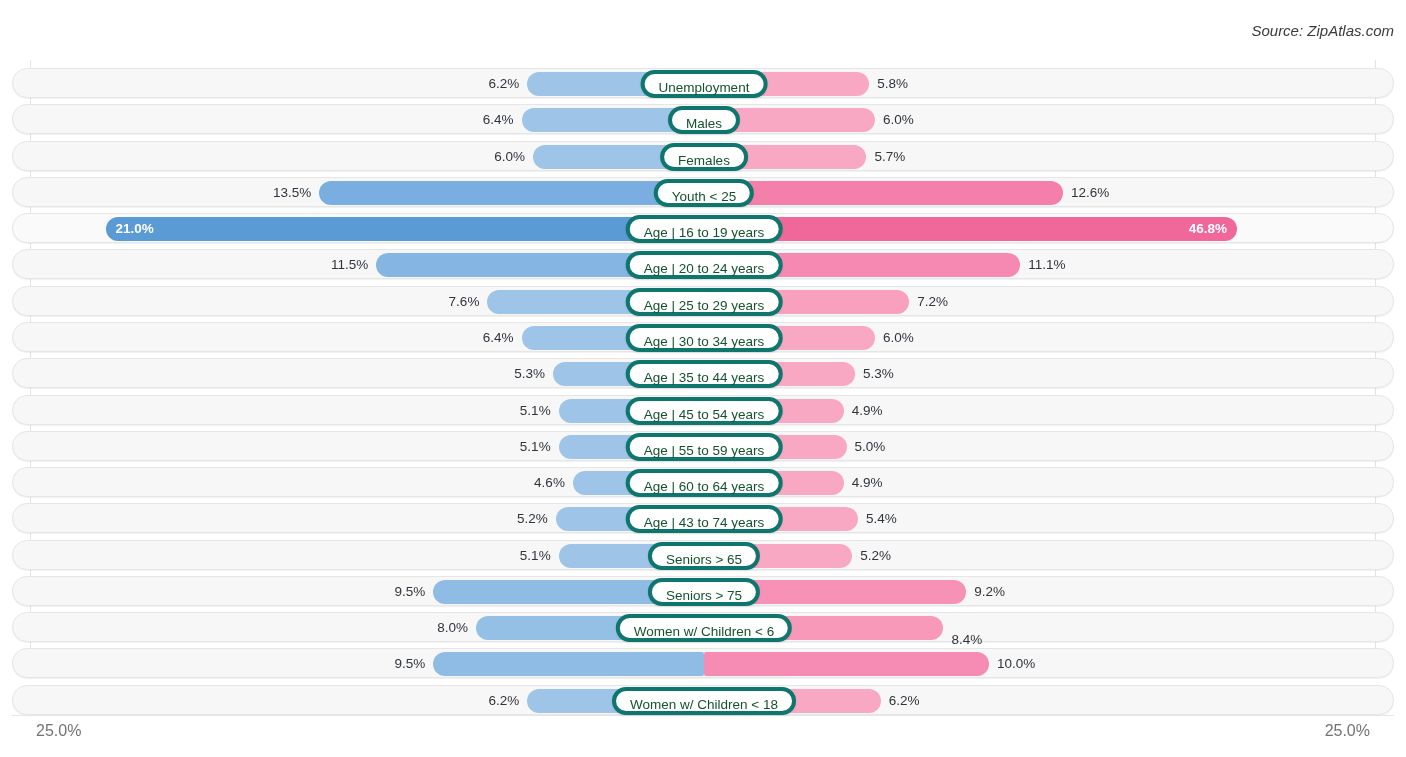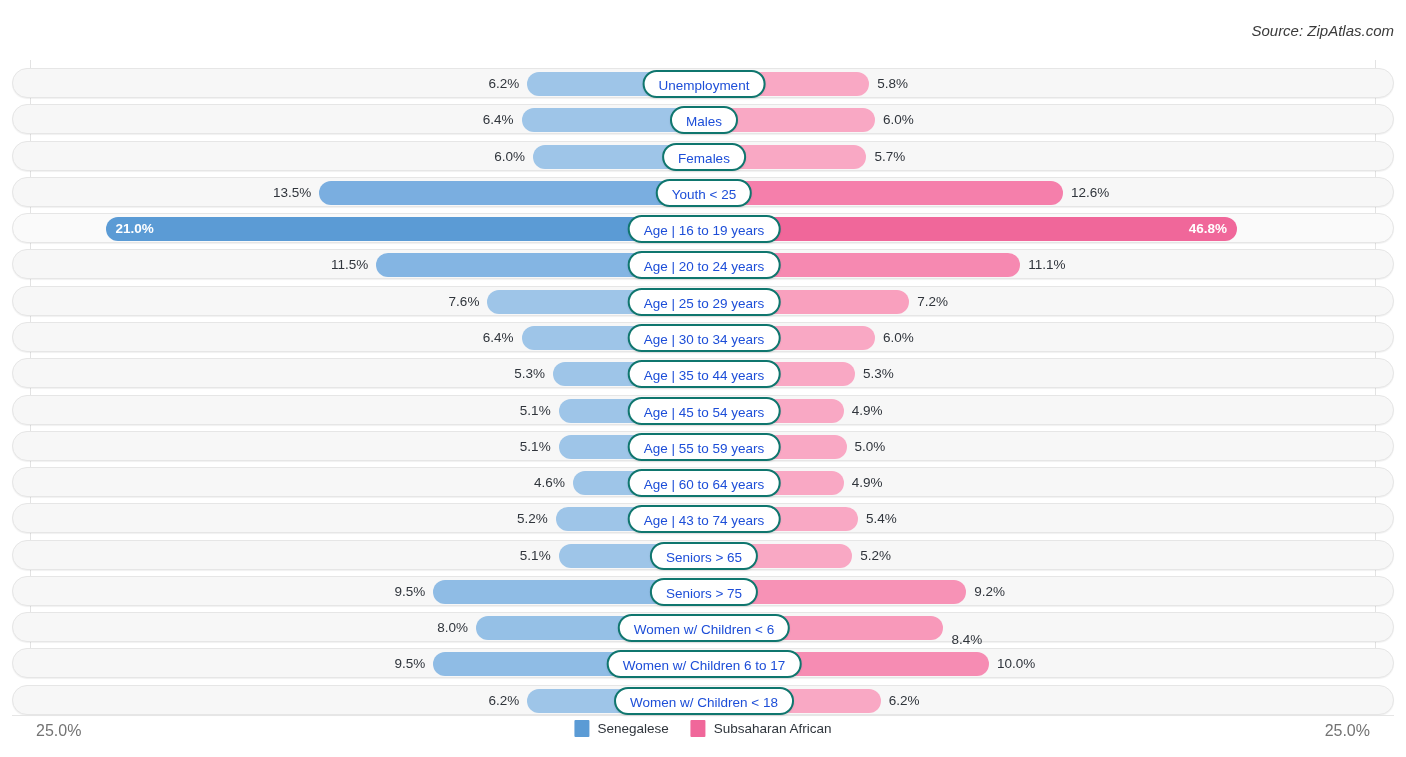--- a/index.html
+++ b/index.html
@@ -59,23 +59,23 @@
   .val-left  { text-align: right; }
   .val-right { text-align: left; }
   .val.inside { color: #ffffff; font-weight: 600; }
 
   .center-label {
     position: absolute; top: 1px; left: 50%;
     transform: translateX(-50%);
     height: 28px; line-height: 27px;
     padding: 0 14px;
     background: #ffffff;
-    border: 2px solid #0f766e;
+    border: 4px solid #0f766e;
     border-radius: 14px;
-    font-size: 13.5px; color: #1d4ed8;
+    font-size: 13.5px; color: #14532d;
     white-space: nowrap;
     box-shadow: 0 1px 2px rgba(0,0,0,.10);
     z-index: 3;
   }
 
   
   .axis-label {
     position: absolute; top: 722px;
     font-size: 16px; color: #737373; white-space: nowrap;
   }
@@ -218,41 +218,30 @@
           <div class="bar bar-right" style="left: 691px; width: 239.4px; background: rgb(248, 153, 186);"></div>
           <div class="val val-left" style="left: 397px; width: 58px;">8.0%</div>
           <div class="val val-right" style="left: 938.4px; width: 70px; margin-top: 12px;">8.4%</div>
           <div class="center-label" style="left: 691px;">Women w/ Children &lt; 6</div>
         </div>
         <div class="row" style="top: 588.48px;">
           <div class="bar bar-left" style="left: 420.25px; width: 270.75px; background: rgb(143, 188, 229);"></div>
           <div class="bar bar-right" style="left: 691px; width: 285px; background: rgb(246, 140, 179);"></div>
           <div class="val val-left" style="left: 354.25px; width: 58px;">9.5%</div>
           <div class="val val-right" style="left: 984px; width: 70px;">10.0%</div>
-          <div class="center-label" style="left: 691px;">Women w/ Children 6 to 17</div>
         </div>
         <div class="row" style="top: 624.76px;">
           <div class="bar bar-left" style="left: 514.3px; width: 176.7px; background: rgb(158, 197, 232);"></div>
           <div class="bar bar-right" style="left: 691px; width: 176.7px; background: rgb(249, 168, 196);"></div>
           <div class="val val-left" style="left: 448.3px; width: 58px;">6.2%</div>
           <div class="val val-right" style="left: 875.7px; width: 70px;">6.2%</div>
           <div class="center-label" style="left: 691px;">Women w/ Children &lt; 18</div>
         </div>
       </div>
   </div>
 
   <div class="footer-rule"></div>
 
   <div class="axis-label axis-left">25.0%</div>
   <div class="axis-label axis-right">25.0%</div>
 
-  <div class="legend">
-    <div class="legend-item">
-      <span class="swatch" style="background: rgb(91, 155, 213);"></span>
-      <span class="legend-text">Senegalese</span>
-    </div>
-    <div class="legend-item">
-      <span class="swatch" style="background: rgb(240, 103, 154);"></span>
-      <span class="legend-text">Subsaharan African</span>
-    </div>
-  </div>
 
 </div>
 
 </body></html>

